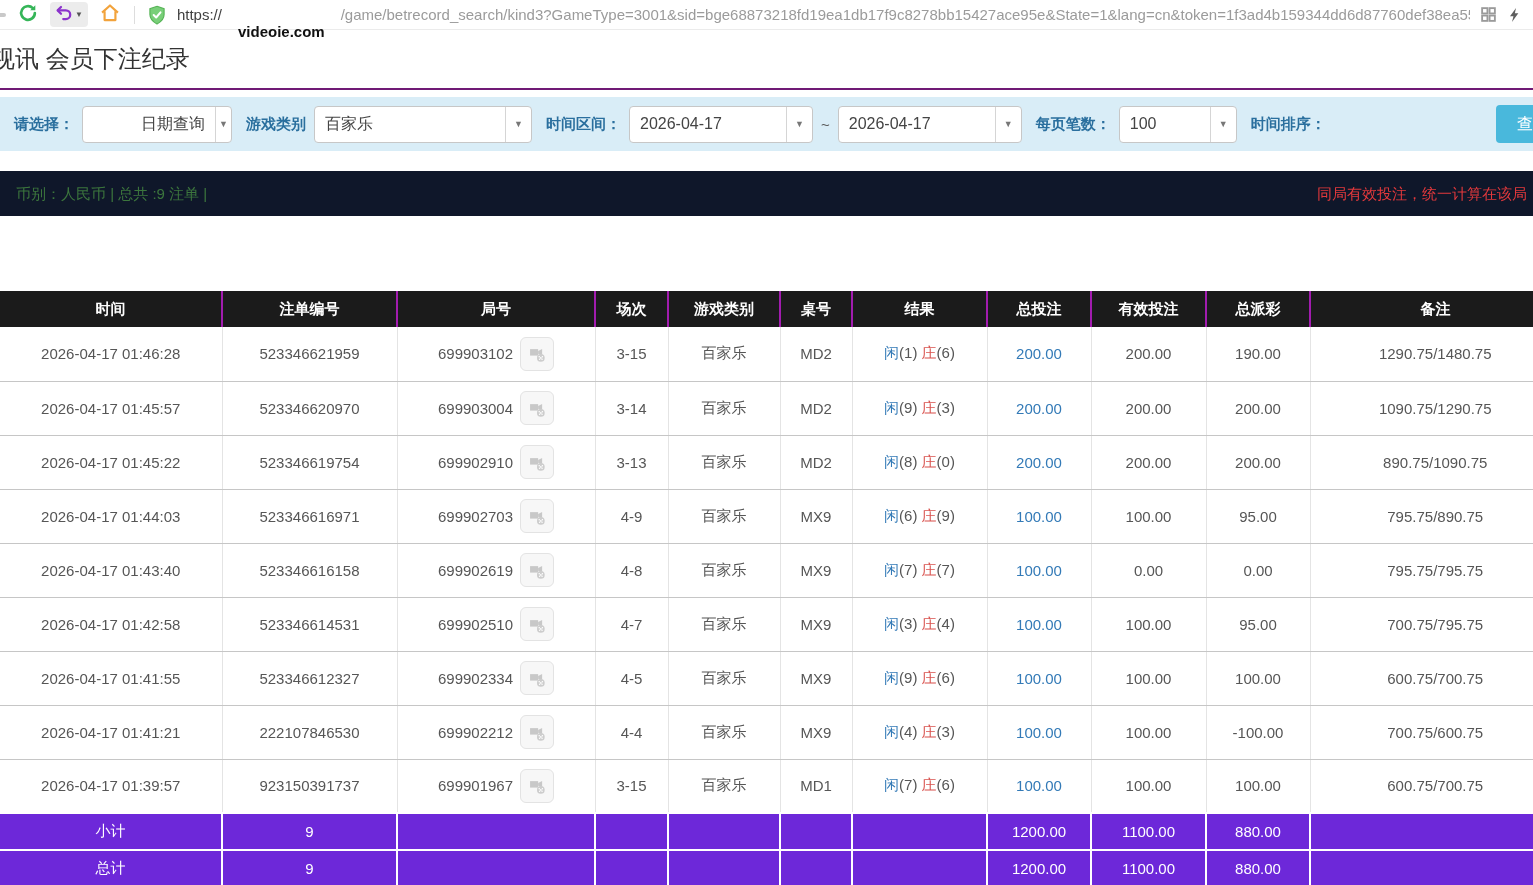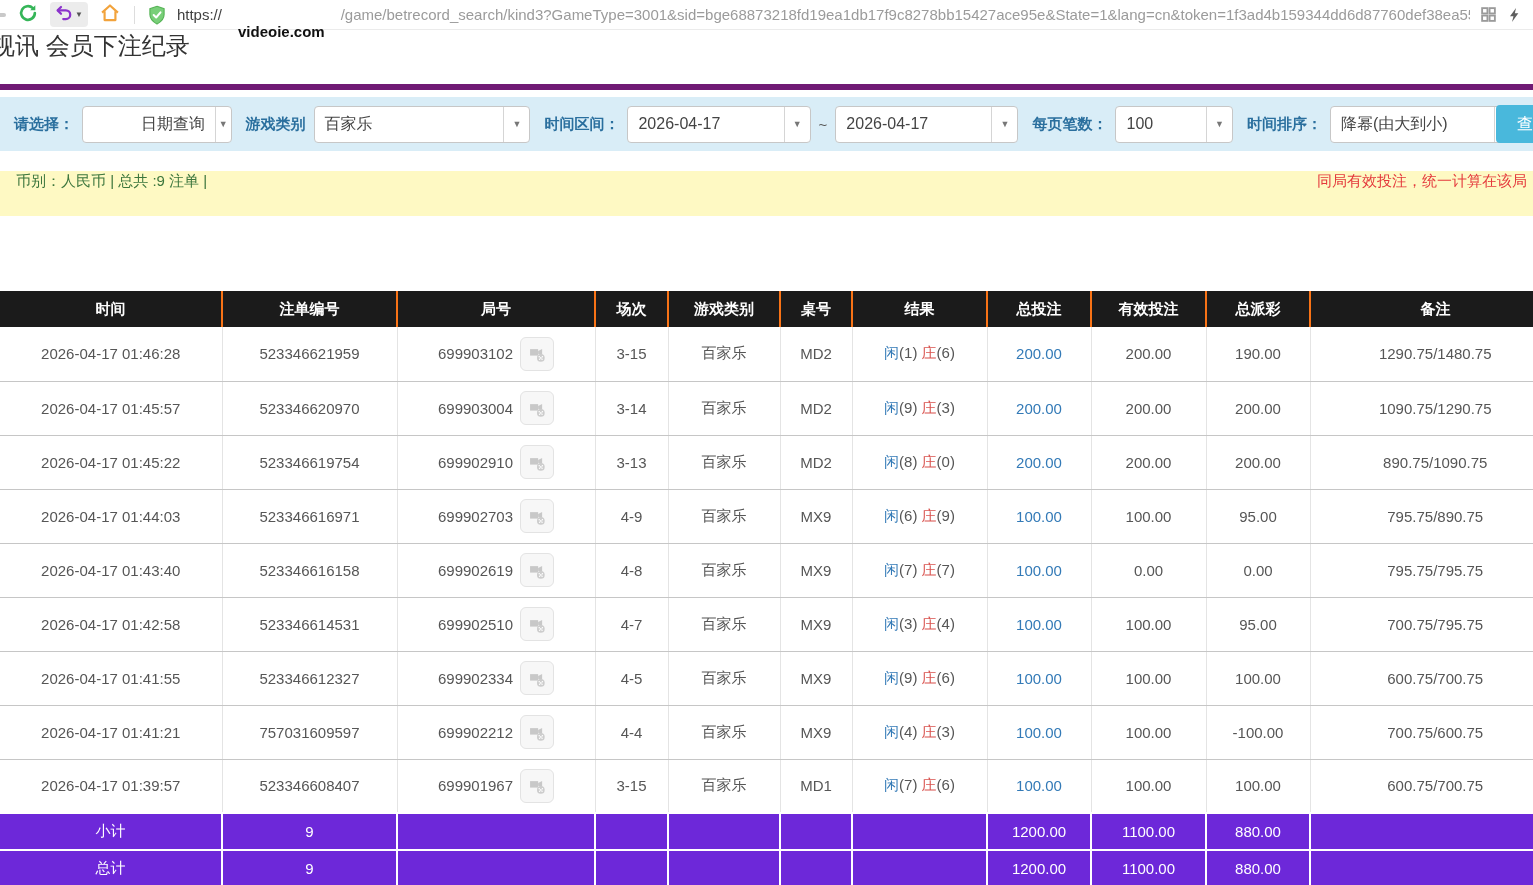--- a/index.html
+++ b/index.html
@@ -17,21 +17,21 @@
   .tb-btn{ border:none; background:transparent; display:flex; align-items:center; cursor:pointer; padding:2px; }
   .tb-btn.undo{ background:#ececec; border-radius:4px; padding:2px 5px; gap:2px; }
   .caret-sm{ font-size:8px; color:#555; }
   .sep{ width:1px; height:18px; background:#ddd; margin:0 2px; }
   .url{ flex:1; display:flex; align-items:center; font-size:15px; white-space:nowrap; overflow:hidden; gap:16px; }
   .url .scheme{ color:#3f3f3f; }
   .url .domain{ color:#111; font-weight:bold;margin-top:34px; }
   .url .path{ color:#9b9b9b; }
   .tb-right{ display:flex; align-items:center; gap:10px; }
   
-  .titlebar{ height:60px; overflow:hidden; border-bottom:6px solid #701a75; display:flex; align-items:flex-start; }
+  .titlebar{ height:60px; overflow:hidden; border-bottom:2px solid #701a75; display:flex; align-items:center; }
   .titlebar h1{ font-size:24px; font-weight:500; color:#333; margin-left:-9px; white-space:nowrap; }
   
   .filterbar{
     position:relative; margin-top:7px; height:54px; background:#d9edf7;
     display:flex; align-items:center; padding:0 12px; gap:8px; white-space:nowrap;
   }
   .flabel{ color:#2a6f9e; font-weight:bold; font-size:15px; margin-left:6px; }
   .flabel:first-child{ margin-left:2px; }
   .combo{
     background:#fff; border:1px solid #c7c7c7; border-radius:4px; height:37px;
@@ -45,31 +45,31 @@
   .w1{ width:150px;padding-left:48px; } .w2{ width:218px; } .w3{ width:184px; } .w4{ width:184px; }
   .w5{ width:118px; } .w6{ width:192px; }
   .tilde{ color:#555; font-size:15px; }
   .search-btn{
     position:absolute; left:1496px; top:8px; width:74px; height:38px;
     background:#49b8dc; color:#fff; border:none; border-radius:4px;
     font-size:16px; cursor:pointer;
   }
   
   .summary{
-    margin-top:20px; height:45px; background:#fef9c3; display:flex;
-    justify-content:space-between; padding:1px 6px 0 16px;
+    margin-top:20px; height:45px; background:#0f172a; display:flex;
+    align-items:center; justify-content:space-between; padding:1px 6px 0 16px;
     font-size:15px; white-space:nowrap;
   }
   .sum-left{ color:#3c763d; }
   .sum-right{ color:#e4393c; }
   
   .bet-table{ margin-top:75px; width:1560px; border-collapse:collapse; table-layout:fixed; }
   .bet-table thead th{
     background:#1b1b1b; color:#fff; font-size:15px; font-weight:bold;
-    height:36px; border-right:2px solid #f97316; text-align:center;
+    height:36px; border-right:2px solid #a21caf; text-align:center;
   }
   .bet-table thead th:last-child{ border-right:none; }
   .bet-table tbody td{
     height:54px; text-align:center; font-size:15px; color:#565656;
     border-bottom:1px solid #c6c6c6; border-right:1px solid #e4e4e4;
     background:#fff; overflow:hidden; white-space:nowrap;
   }
   .bet-table tbody td:last-child{ border-right:none; }
   .round-wrap{ display:inline-flex; align-items:center; gap:7px; }
   .video-btn{
@@ -163,24 +163,20 @@
   <div class="combo w4">
     <span class="combo-val">2026-04-17</span>
     <span class="combo-arrow">▼</span>
   </div>
   <span class="flabel">每页笔数：</span>
   <div class="combo w5">
     <span class="combo-val">100</span>
     <span class="combo-arrow">▼</span>
   </div>
   <span class="flabel">时间排序：</span>
-  <div class="combo w6">
-    <span class="combo-val">降幂(由大到小)</span>
-    <span class="combo-arrow">▼</span>
-  </div>
   <button class="search-btn">查询</button>
 </div>
 
 <div class="summary">
   <span class="sum-left">币别：人民币 | 总共 :9 注单 |</span>
   <span class="sum-right">同局有效投注，统一计算在该局</span>
 </div>
 
 <table class="bet-table">
   <colgroup>
@@ -410,21 +406,21 @@
         <td>百家乐</td>
         <td>MX9</td>
         <td><span class="res-p">闲</span><span class="res-n">(9)</span> <span class="res-b">庄</span><span class="res-n">(6)</span></td>
         <td><span class="link">100.00</span></td>
         <td>100.00</td>
         <td class="">100.00</td>
         <td>600.75/700.75</td>
       </tr>
       <tr>
         <td>2026-04-17 01:41:21</td>
-        <td>757031609597</td>
+        <td>222107846530</td>
         <td><span class="round-wrap">
             <span>699902212</span>
             <span class="video-btn">
               <span style="display:flex">
                 <svg width="21" height="21" viewBox="0 0 24 24" fill="#c8c8c8">
                   <path d="M3.5 7h9.2v7.4H3.5z"></path>
                   <path d="M12.7 9.2l4.6-2.4v7.8l-4.6-2.4z"></path>
                   <circle cx="15.8" cy="17" r="4.4" fill="#cdcdcd"></circle>
                   <circle cx="15.8" cy="17" r="1" fill="#fff"></circle>
                   <circle cx="14" cy="15.8" r="0.85" fill="#fff"></circle>
@@ -439,21 +435,21 @@
         <td>百家乐</td>
         <td>MX9</td>
         <td><span class="res-p">闲</span><span class="res-n">(4)</span> <span class="res-b">庄</span><span class="res-n">(3)</span></td>
         <td><span class="link">100.00</span></td>
         <td>100.00</td>
         <td class="neg">-100.00</td>
         <td>700.75/600.75</td>
       </tr>
       <tr>
         <td>2026-04-17 01:39:57</td>
-        <td>523346608407</td>
+        <td>923150391737</td>
         <td><span class="round-wrap">
             <span>699901967</span>
             <span class="video-btn">
               <span style="display:flex">
                 <svg width="21" height="21" viewBox="0 0 24 24" fill="#c8c8c8">
                   <path d="M3.5 7h9.2v7.4H3.5z"></path>
                   <path d="M12.7 9.2l4.6-2.4v7.8l-4.6-2.4z"></path>
                   <circle cx="15.8" cy="17" r="4.4" fill="#cdcdcd"></circle>
                   <circle cx="15.8" cy="17" r="1" fill="#fff"></circle>
                   <circle cx="14" cy="15.8" r="0.85" fill="#fff"></circle>

